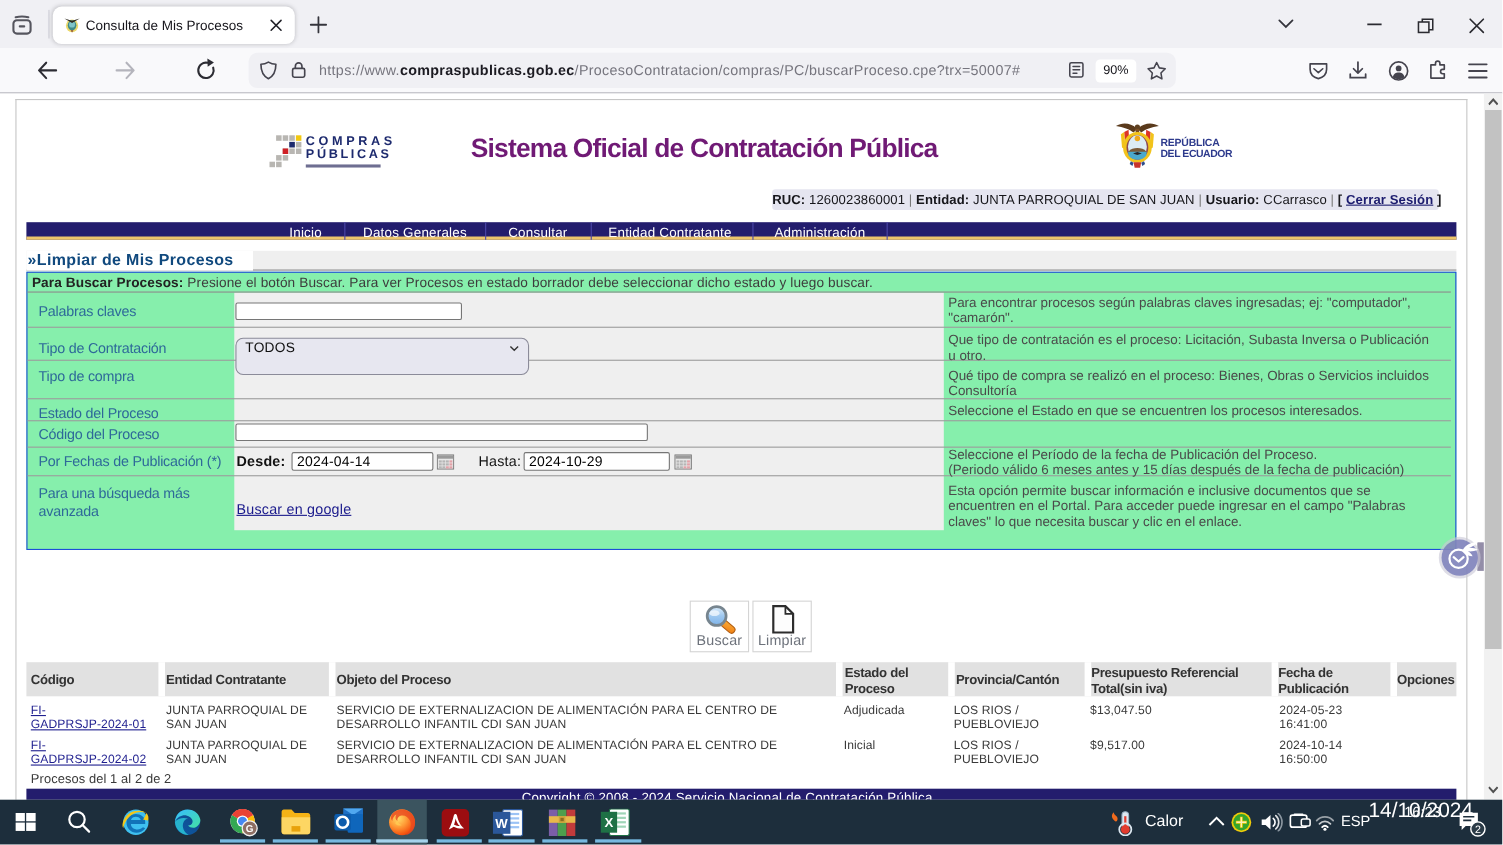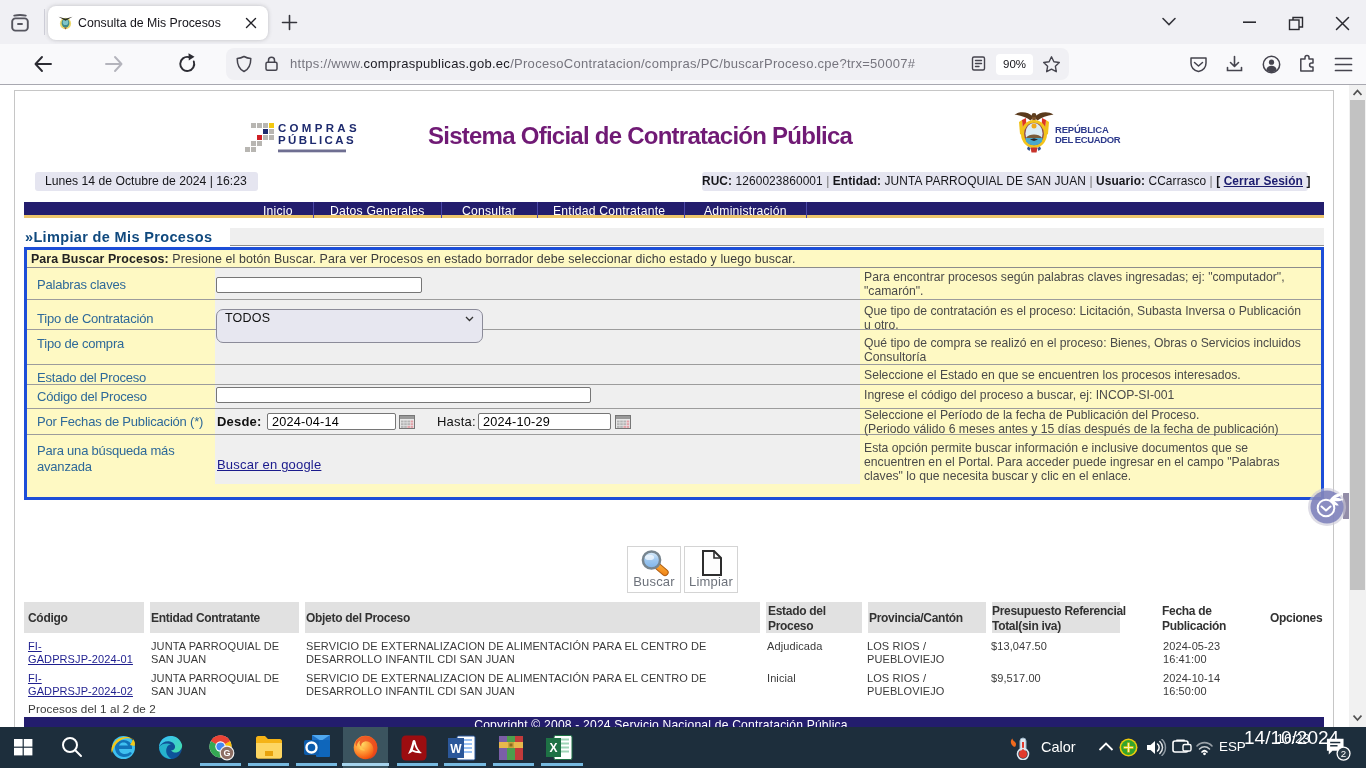--- a/index.html
+++ b/index.html
@@ -7,46 +7,46 @@
 .abs{position:absolute}
 #screen{position:relative;width:1366px;height:768px;overflow:hidden;background:#fff}
 
 #tabbar{position:absolute;left:0;top:0;width:1366px;height:44px;background:#f0f0f4}
 #tab{position:absolute;left:48px;top:6px;width:220px;height:34px;background:#fff;border-radius:8px;box-shadow:0 0 4px rgba(60,60,70,.28)}
 #tab .title{position:absolute;left:30px;top:10px;font-size:12.3px;color:#15141a;white-space:nowrap}
 #tabsep{position:absolute;left:44px;top:9px;width:1px;height:26px;background:#cfcfd8}
 #toolbar{position:absolute;left:0;top:44px;width:1366px;height:41px;background:#f9f9fb;border-bottom:1px solid #a8a8b0}
 #urlbar{position:absolute;left:226px;top:48px;width:843px;height:32px;background:#f0f0f4;border-radius:8px}
 #urltext{position:absolute;left:64px;top:8px;font-size:13px;letter-spacing:0.29px;color:#76757e;white-space:nowrap}
-#urltext b{color:#1b1a21;font-weight:normal}
+#urltext b{color:#1b1a21;font-weight:bold}
 #zoompill{position:absolute;left:770px;top:6px;width:37px;height:21px;background:#fff;border-radius:4px;font-size:11.5px;color:#15141a;text-align:center;line-height:21px}
 
 #page{position:absolute;left:0;top:85px;width:1366px;height:642px;background:#fff;overflow:hidden}
 #pgbox{position:absolute;left:14px;top:5px;width:1320px;height:700px;border:1px solid #c6c6c6;border-bottom:none;background:#fff}
 #title{position:absolute;left:428px;top:37px;font-size:24px;font-weight:bold;color:#701a75;white-space:nowrap;letter-spacing:-0.75px}
 .lavbar{position:absolute;background:#e5e5f0;border-radius:3px;height:19px;font-size:12.4px;color:#16161a;line-height:19px;white-space:nowrap}
 #navbar{position:absolute;left:24px;top:117px;width:1300px;height:16px;background:#231d6d;border-bottom:3px solid #edc56b}
 .mitem{position:absolute;top:2px;font-size:12.2px;color:#fff;letter-spacing:.2px;white-space:nowrap}
 .msep{position:absolute;top:0;width:1px;height:16px;background:#4c48a8}
 #hstrip{position:absolute;left:24px;top:143px;width:1300px;height:18px;background:#efefef;border-bottom:1px solid #8e8e8e}
 #hwhite{position:absolute;left:0;top:0;width:206px;height:18px;background:#fff}
 #htext{position:absolute;left:1px;top:1px;font-size:14.5px;font-weight:bold;color:#10497e;white-space:nowrap;letter-spacing:.35px}
 
-#form{position:absolute;left:24px;top:162px;width:1300px;height:253px;border:3px solid #1d4ed8;background:#fef9c3}
+#form{position:absolute;left:24px;top:162px;width:1300px;height:253px;border:1px solid #1d4ed8;background:#86efac}
 #fgray{position:absolute;left:188px;top:18px;width:645px;height:216px;background:#efefef}
 .fline{position:absolute;left:0px;height:1px;background:#9c9c9c;width:1294px}
 .flabel{position:absolute;left:10px;font-size:13px;color:#2e6999;letter-spacing:-0.2px;white-space:nowrap}
 .fhelp{position:absolute;left:837px;font-size:12.2px;color:#4a4a4a;letter-spacing:0px;line-height:14.2px;white-space:nowrap}
 .finput{position:absolute;background:#fff;border:1px solid #767676;border-radius:2px}
 .cal{position:absolute;width:16px;height:14px}
 
 .btn{position:absolute;top:461px;width:54px;height:47px;border:1px solid #d4d4d4;background:#fff;text-align:center}
 .btn .lbl{position:absolute;left:0;right:0;bottom:3px;font-size:13px;color:#6d727b;letter-spacing:.2px}
 
-#thead{position:absolute;left:24px;top:517px;width:1096px;height:31px;background:#e1e1e1}
+#thead{position:absolute;left:24px;top:517px;width:1300px;height:31px;background:#e1e1e1}
 .th{position:absolute;font-size:12px;font-weight:bold;color:#323232;line-height:15px;letter-spacing:-0.3px;white-space:nowrap}
 .td{position:absolute;font-size:11px;color:#3a3a3a;line-height:13px;letter-spacing:0.1px;white-space:nowrap}
 .td a{color:#1f1f8f;text-decoration:underline}
 #footer{position:absolute;left:24px;top:632px;width:1300px;height:16px;background:#231d6d;color:#fff;font-size:12.1px;text-align:center;line-height:16px;letter-spacing:.2px;padding-right:26px}
 
 #sbar{position:absolute;left:1349px;top:0;width:17px;height:642px;background:#f1f1f1}
 #sthumb{position:absolute;left:1px;top:15px;width:15px;height:490px;background:#c2c2c2}
 
 #taskbar{position:absolute;left:0;top:727px;width:1366px;height:41px;background:#1d2e3c}
 .uline{position:absolute;top:36px;height:3px;background:#76b9e0}
@@ -183,21 +183,20 @@
 <circle cx="22" cy="16" r="2.5" fill="#f0a81c"></circle>
 <path d="M14.2 27.5 C17 23.5 27 23.5 29.8 27.5 L29.8 29 H14.2 Z" fill="#7a5a38"></path>
 <path d="M13.5 28 H30.5 L30 31.5 C27.5 34.3 24.8 35.2 22 35.2 C19.2 35.2 16.5 34.3 14 31.5 Z" fill="#4aa8cc"></path>
 <path d="M18 29.5 L22 28.2 L26 29.5 L22 31 Z" fill="#26262a"></path>
 <path d="M18.5 37.5 H25.5 L24.5 42.5 H19.5 Z" fill="#c8342c"></path>
 <path d="M16 36.5 L18.5 38 L17.5 41 L15 39 Z" fill="#2f4d8c"></path>
 <path d="M28 36.5 L25.5 38 L26.5 41 L29 39 Z" fill="#2f4d8c"></path>
 <text x="43" y="23" font-size="9.5" font-weight="bold" fill="#2d3a8c" font-family="Liberation Sans,sans-serif" letter-spacing="-0.2">REPÚBLICA</text>
 <text x="43" y="33" font-size="9.5" font-weight="bold" fill="#2d3a8c" font-family="Liberation Sans,sans-serif" letter-spacing="-0.4">DEL ECUADOR</text>
 </svg>
-<div class="lavbar" style="left:35px;top:87px;width:223px;padding-left:10px;font-size:12.2px">Lunes 14 de Octubre de 2024 | 16:23</div>
 <div class="lavbar" style="left:702px;top:87px;width:606px;padding-right:5px;font-size:11.9px;letter-spacing:.1px;text-align:right"><b>RUC:</b> 1260023860001 <span style="color:#777">|</span> <b>Entidad:</b> JUNTA PARROQUIAL DE SAN JUAN <span style="color:#777">|</span> <b>Usuario:</b> CCarrasco <span style="color:#777">|</span> <b>[ <span style="text-decoration:underline;color:#1c1c6e">Cerrar Sesión</span> ]</b></div>
 
 <div id="navbar">
   <div class="mitem" style="left:239px">Inicio</div>
   <div class="msep" style="left:289px"></div>
   <div class="mitem" style="left:306px">Datos Generales</div>
   <div class="msep" style="left:417px"></div>
   <div class="mitem" style="left:438px">Consultar</div>
   <div class="msep" style="left:513px"></div>
   <div class="mitem" style="left:529px">Entidad Contratante</div>
@@ -275,21 +274,20 @@
             <rect x="11.6" y="8.2" width="2.6" height="2"></rect>
             <rect x="11.6" y="10.9" width="2.6" height="2"></rect>
             <rect x="8.4" y="10.9" width="2.6" height="2"></rect>
           </g>
         </svg>
   <div style="position:absolute;left:190px;top:207px;font-size:13px;color:#1a1a8c;text-decoration:underline;letter-spacing:.2px">Buscar en google</div>
   <div class="fhelp" style="top:20px">Para encontrar procesos según palabras claves ingresadas; ej: "computador",<br>"camarón".</div>
   <div class="fhelp" style="top:54px">Que tipo de contratación es el proceso: Licitación, Subasta Inversa o Publicación<br>u otro.</div>
   <div class="fhelp" style="top:118px">Seleccione el Estado en que se encuentren los procesos interesados.</div>
   <div class="fhelp" style="top:86px">Qué tipo de compra se realizó en el proceso: Bienes, Obras o Servicios incluidos<br>Consultoría</div>
-  <div class="fhelp" style="top:138px">Ingrese el código del proceso a buscar, ej: INCOP-SI-001</div>
   <div class="fhelp" style="top:158px">Seleccione el Período de la fecha de Publicación del Proceso.<br>(Periodo válido 6 meses antes y 15 días después de la fecha de publicación)</div>
   <div class="fhelp" style="top:191px">Esta opción permite buscar información e inclusive documentos que se<br>encuentren en el Portal. Para acceder puede ingresar en el campo "Palabras<br>claves" lo que necesita buscar y clic en el enlace.</div>
 </div>
 
 <div class="btn" style="left:627px">
   <svg class="abs" style="left:12px;top:2px" width="30" height="30" viewBox="0 0 30 30">
     <defs>
             <linearGradient id="lg" x1="0" y1="0" x2="0" y2="1">
               <stop offset="0" stop-color="#ddeefc"></stop>
               <stop offset=".5" stop-color="#9ec8f0"></stop>

